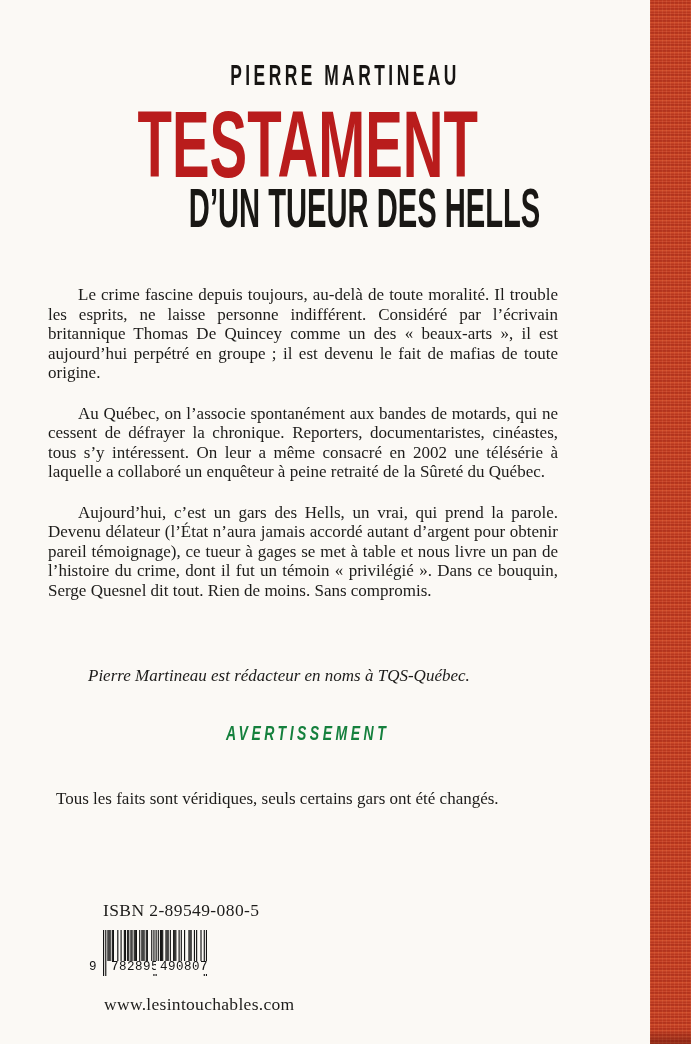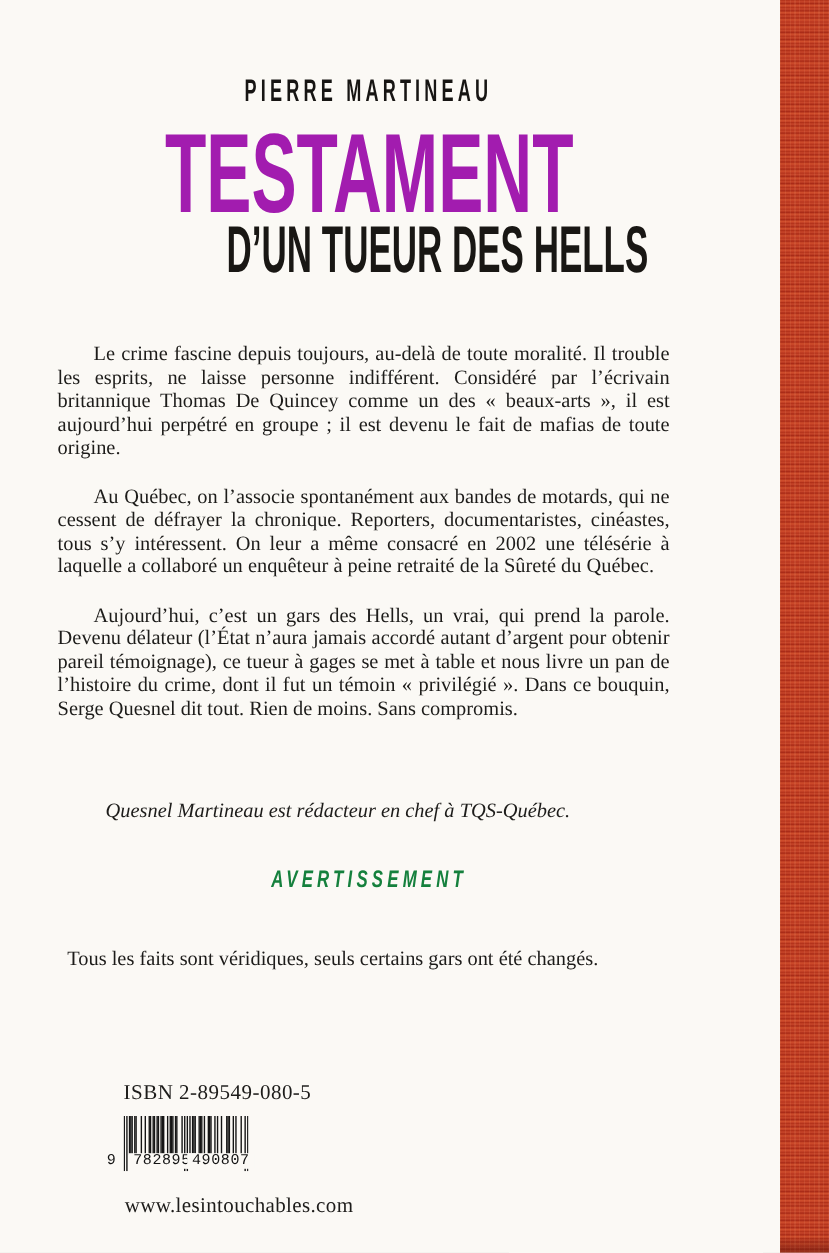--- a/index.html
+++ b/index.html
@@ -25,29 +25,29 @@
   }
   .band::after{
     content:"";position:absolute;left:0;bottom:0;width:100%;height:14px;
     background:linear-gradient(180deg, rgba(0,0,0,0) 0%, rgba(80,15,8,0.45) 100%);
   }
   .center-line{position:absolute;left:0;width:615px;text-align:center;white-space:nowrap;}
   .condense{display:inline-block;transform-origin:50% 50%;white-space:nowrap;}
   .author{
     top:62px;
     font-family:"Liberation Sans", sans-serif;
-    font-weight:bold;font-size:26px;line-height:26px;
-    letter-spacing:6px;color:#171513;
+    font-weight:bold;font-size:30px;line-height:26px;
+    letter-spacing:6px;color:#171513;padding-left:38px;
   }
   .author .condense{transform:scaleX(0.58);}
   .title{
     top:98px;
     font-family:"Liberation Sans", sans-serif;
     font-weight:bold;font-size:94px;line-height:94px;
-    color:#a21caf;letter-spacing:0px;
+    color:#b91c1c;letter-spacing:0px;
   }
   .title .condense{transform:scaleX(0.60);}
   .subtitle{
     top:181px;
     font-family:"Liberation Sans", sans-serif;
     font-weight:bold;font-size:55px;line-height:55px;
     color:#191714;
     padding-left:33px;
   }
   .subtitle .condense{transform:scaleX(0.53);}
@@ -112,21 +112,21 @@
   <div class="center-line subtitle">
     <span class="condense">D’UN TUEUR DES HELLS</span>
   </div>
 
   <div class="synopsis">
     <p>Le crime fascine depuis toujours, au-delà de toute moralité. Il trouble les esprits, ne laisse personne indifférent. Considéré par l’écrivain britannique Thomas De Quincey comme un des « beaux-arts », il est aujourd’hui perpétré en groupe ; il est devenu le fait de mafias de toute origine.</p>
     <p>Au Québec, on l’associe spontanément aux bandes de motards, qui ne cessent de défrayer la chronique. Reporters, documentaristes, cinéastes, tous s’y intéressent. On leur a même consacré en 2002 une télésérie à laquelle a collaboré un enquêteur à peine retraité de la Sûreté du Québec.</p>
     <p>Aujourd’hui, c’est un gars des Hells, un vrai, qui prend la parole. Devenu délateur (l’État n’aura jamais accordé autant d’argent pour obtenir pareil témoignage), ce tueur à gages se met à table et nous livre un pan de l’histoire du crime, dont il fut un témoin « privilégié ». Dans ce bouquin, Serge Quesnel dit tout. Rien de moins. Sans compromis.</p>
   </div>
 
-  <div class="author-note">Quesnel Martineau est rédacteur en chef à TQS-Québec.</div>
+  <div class="author-note">Pierre Martineau est rédacteur en noms à TQS-Québec.</div>
 
   <div class="center-line warning-heading">
     <span class="condense">AVERTISSEMENT</span>
   </div>
 
   <div class="warning-text">Tous les faits sont véridiques, seuls certains gars ont été changés.</div>
 
   <div class="isbn">ISBN 2-89549-080-5</div>
 
   <div class="barcode">

